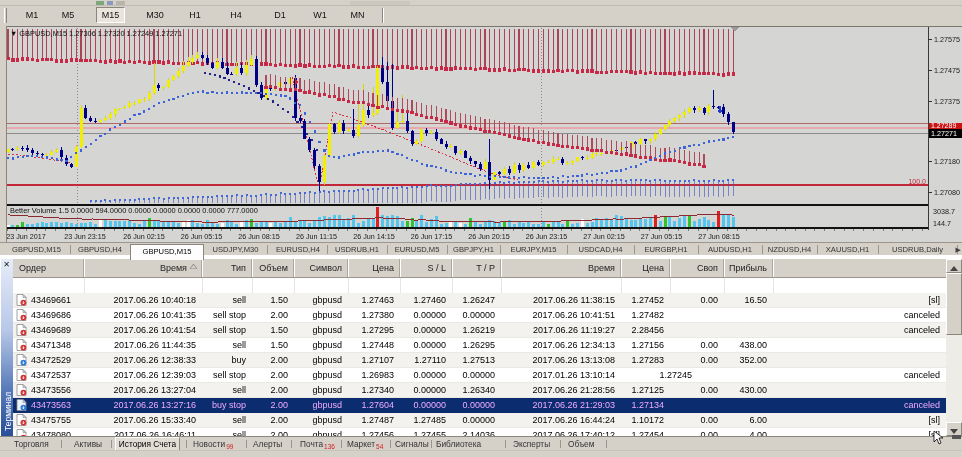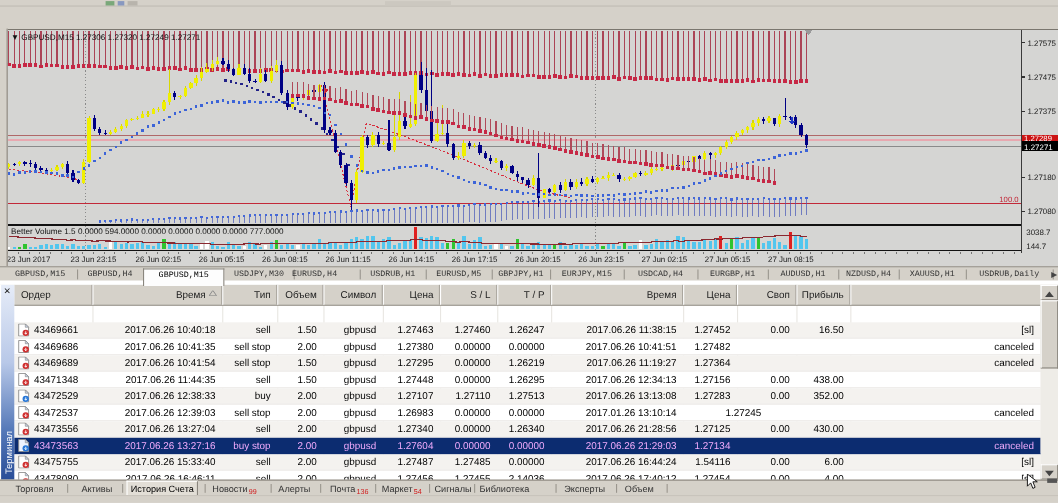--- a/index.html
+++ b/index.html
@@ -12,21 +12,21 @@
 .tfb { top:1px; height:16px; font-size:9px; color:#111; text-align:center; line-height:16px; }
 .tfb.press { background:#e9e5dc; border:1px solid; border-color:#8a867e #fff #fff #8a867e; line-height:15px; }
 .tbsep { left:382px; top:2px; width:2px; height:15px; border-left:1px solid #8a867e; border-right:1px solid #fff; }
 
 #chart { left:0; top:26px; width:962px; height:216px; }
 #chart svg { position:absolute; left:0; top:0; }
 #chartL { left:0; top:26px; width:7px; height:216px; background:#d5d1c9; border-right:1px solid #8a867e; }
 
 #ctabbar { left:0; top:242px; width:962px; height:13px; background:#d5d1c9; border-top:1px solid #9a968e; }
 #ctabwhite { left:0; top:255px; width:962px; height:4px; background:#fff; }
-.ctab { top:1px; height:12px; line-height:12px; text-align:center; font-size:7.6px; color:#333;font-family:Liberation Mono, monospace; }
+.ctab { top:1px; height:12px; line-height:12px; text-align:center; font-size:7.6px; color:#333; }
 .ctab.act { top:1px; height:16px; background:#fdfdfd; border:1px solid #8a867e; border-bottom:none; color:#000; z-index:3; line-height:13px; }
 .csep { top:2px; width:1px; height:9px; background:#9a968e; }
 .carr { right:1px; top:3px; font-size:7px; color:#444; }
 
 #term { left:0; top:259px; width:962px; height:177px; background:#fff; }
 #vstrip { left:1px; top:259px; width:12px; height:177px;
   background:linear-gradient(180deg,#e6ecf8 0%,#b8c8e8 40%,#5478b8 75%,#2a4e98 100%); }
 #vstrip svg { position:absolute; left:0; top:0; }
 #xbtn { left:1px; top:260px; width:11px; height:11px; font-size:8px; color:#222; text-align:center; line-height:10px; }
 #thead { left:13px; top:259px; width:933px; height:19px; background:#d5d1c9; border-bottom:1px solid #9a968e; }
@@ -53,20 +53,33 @@
 #bstatus { left:0; top:450px; width:962px; height:7px; background:#d5d1c9; border-top:1px solid #c8c4bc; }
 .mark { top:1px; height:4px; }
 </style></head>
 <body>
 <div id="root">
   <div id="topsliver">
     <div class="mark" style="left:96px;width:8px;background:#7aa87a"></div>
     <div class="mark" style="left:107px;width:6px;background:#8898c0"></div>
     <div class="mark" style="left:116px;width:9px;background:#b8b4ac"></div>
     <div class="mark" style="left:350px;width:60px;background:#ccc8c0"></div>
+  </div>
+  <div id="toolbar">
+    <div class="grip"></div>
+    <div class="tfb" style="left:22px;width:20px">M1</div>
+      <div class="tfb" style="left:58px;width:20px">M5</div>
+      <div class="tfb press" style="left:96px;width:29px">M15</div>
+      <div class="tfb" style="left:142px;width:26px">M30</div>
+      <div class="tfb" style="left:184px;width:22px">H1</div>
+      <div class="tfb" style="left:225px;width:22px">H4</div>
+      <div class="tfb" style="left:269px;width:22px">D1</div>
+      <div class="tfb" style="left:308px;width:24px">W1</div>
+      <div class="tfb" style="left:346px;width:23px">MN</div>
+    <div class="tbsep"></div>
   </div>
   <div id="chart">
       <svg width="962" height="216" viewBox="0 0 962 216" shape-rendering="crispEdges" text-rendering="optimizeSpeed">
 <rect x="7" y="1" width="955" height="215" fill="#d5d5d3"></rect>
 <rect x="7" y="0" width="955" height="1" fill="#7a766e"></rect>
 <line x1="77.5" y1="2" x2="77.5" y2="201" stroke="#8a8a8a" stroke-width="1" stroke-dasharray="1,2"></line>
 <line x1="541.5" y1="2" x2="541.5" y2="201" stroke="#8a8a8a" stroke-width="1" stroke-dasharray="1,2"></line>
 <path d="M8.0 2.5V31.0M12.9 2.5V32.2M17.7 2.5V32.3M22.6 2.5V31.3M27.5 2.5V31.4M32.3 2.5V31.5M37.2 2.5V32.7M42.1 2.5V31.7M46.9 2.5V31.8M51.8 2.5V31.9M56.7 2.5V33.1M61.5 2.5V33.2M66.4 2.5V33.3M71.3 2.5V32.3M76.1 2.5V32.4M81.0 2.5V32.5M85.9 2.5V32.6M90.7 2.5V32.7M95.6 2.5V32.8M100.5 2.5V34.0M105.3 2.5V34.1M110.2 2.5V33.1M115.1 2.5V34.3M119.9 2.5V33.4M124.8 2.5V34.6M129.7 2.5V33.6M134.5 2.5V34.8M139.4 2.5V33.8M144.3 2.5V35.0M149.1 2.5V35.1M154.0 2.5V34.1M158.9 2.5V34.2M163.7 2.5V35.4M168.6 2.5V34.4M173.5 2.5V35.6M178.3 2.5V35.7M183.2 2.5V35.8M188.1 2.5V34.8M192.9 2.5V36.0M197.8 2.5V35.0M202.7 2.5V36.2M207.5 2.5V35.2M212.4 2.5V36.4M217.3 2.5V35.4M222.1 2.5V35.5M227.0 2.5V36.7M231.9 2.5V36.8M236.7 2.5V36.9M241.6 2.5V35.9M246.5 2.5V36.0M251.3 2.5V36.1M256.2 2.5V37.3M261.1 2.5V36.3M266.0 2.5V36.4M270.8 2.5V36.5M275.7 2.5V37.7M280.6 2.5V36.7M285.4 2.5V37.9M290.3 2.5V38.0M295.2 2.5V38.1M300.0 2.5V37.1M304.9 2.5V38.3M309.8 2.5V37.3M314.6 2.5V38.5M319.5 2.5V38.6M324.4 2.5V38.7M329.2 2.5V37.7M334.1 2.5V38.9M339.0 2.5V38.0M343.8 2.5V39.2M348.7 2.5V39.3M353.6 2.5V38.3M358.4 2.5V39.5M363.3 2.5V39.6M368.2 2.5V39.7M373.0 2.5V38.7M377.9 2.5V38.8M382.8 2.5V38.9M387.6 2.5V40.1M392.5 2.5V39.1M397.4 2.5V40.3M402.2 2.5V39.3M407.1 2.5V39.4M412.0 2.5V40.6M416.8 2.5V39.6M421.7 2.5V40.8M426.6 2.5V40.9M431.4 2.5V39.9M436.3 2.5V41.1M441.2 2.5V40.1M446.0 2.5V41.3M450.9 2.5V41.4M455.8 2.5V40.4M460.6 2.5V40.5M465.5 2.5V40.6M470.4 2.5V40.7M475.2 2.5V41.9M480.1 2.5V40.9M485.0 2.5V41.0M489.8 2.5V42.2M494.7 2.5V42.3M499.6 2.5V42.4M504.4 2.5V41.4M509.3 2.5V42.6M514.2 2.5V42.7M519.0 2.5V41.7M523.9 2.5V41.8M528.8 2.5V43.0M533.6 2.5V43.1M538.5 2.5V43.2M543.4 2.5V43.3M548.2 2.5V43.4M553.1 2.5V43.5M558.0 2.5V42.5M562.8 2.5V43.8M567.7 2.5V42.8M572.6 2.5V42.9M577.4 2.5V44.1M582.3 2.5V43.1M587.2 2.5V43.2M592.0 2.5V43.3M596.9 2.5V44.5M601.8 2.5V44.6M606.6 2.5V44.7M611.5 2.5V43.7M616.4 2.5V43.8M621.2 2.5V43.9M626.1 2.5V44.0M631.0 2.5V44.1M635.8 2.5V45.3M640.7 2.5V44.3M645.6 2.5V45.5M650.4 2.5V44.5M655.3 2.5V45.7M660.2 2.5V45.8M665.0 2.5V45.9M669.9 2.5V46.0M674.8 2.5V46.1M679.6 2.5V45.1M684.5 2.5V46.3M689.4 2.5V45.3M694.2 2.5V45.4M699.1 2.5V45.5M704.0 2.5V45.6M708.8 2.5V45.7M713.7 2.5V45.8M718.6 2.5V47.0M723.4 2.5V47.1M728.3 2.5V46.1M733.2 2.5V46.2" stroke="#ab4456" stroke-width="1.15" fill="none"></path>
 <path d="M6.4 31.0h3.2v3.4h-3.2zM11.3 32.2h3.2v3.4h-3.2zM16.1 32.3h3.2v3.4h-3.2zM21.0 31.3h3.2v3.4h-3.2zM25.9 31.4h3.2v3.4h-3.2zM30.7 31.5h3.2v3.4h-3.2zM35.6 32.7h3.2v3.4h-3.2zM40.5 31.7h3.2v3.4h-3.2zM45.3 31.8h3.2v3.4h-3.2zM50.2 31.9h3.2v3.4h-3.2zM55.1 33.1h3.2v3.4h-3.2zM59.9 33.2h3.2v3.4h-3.2zM64.8 33.3h3.2v3.4h-3.2zM69.7 32.3h3.2v3.4h-3.2zM74.5 32.4h3.2v3.4h-3.2zM79.4 32.5h3.2v3.4h-3.2zM84.3 32.6h3.2v3.4h-3.2zM89.1 32.7h3.2v3.4h-3.2zM94.0 32.8h3.2v3.4h-3.2zM98.9 34.0h3.2v3.4h-3.2zM103.7 34.1h3.2v3.4h-3.2zM108.6 33.1h3.2v3.4h-3.2zM113.5 34.3h3.2v3.4h-3.2zM118.3 33.4h3.2v3.4h-3.2zM123.2 34.6h3.2v3.4h-3.2zM128.1 33.6h3.2v3.4h-3.2zM132.9 34.8h3.2v3.4h-3.2zM137.8 33.8h3.2v3.4h-3.2zM142.7 35.0h3.2v3.4h-3.2zM147.5 35.1h3.2v3.4h-3.2zM152.4 34.1h3.2v3.4h-3.2zM157.3 34.2h3.2v3.4h-3.2zM162.1 35.4h3.2v3.4h-3.2zM167.0 34.4h3.2v3.4h-3.2zM171.9 35.6h3.2v3.4h-3.2zM176.7 35.7h3.2v3.4h-3.2zM181.6 35.8h3.2v3.4h-3.2zM186.5 34.8h3.2v3.4h-3.2zM191.3 36.0h3.2v3.4h-3.2zM196.2 35.0h3.2v3.4h-3.2zM201.1 36.2h3.2v3.4h-3.2zM205.9 35.2h3.2v3.4h-3.2zM210.8 36.4h3.2v3.4h-3.2zM215.7 35.4h3.2v3.4h-3.2zM220.5 35.5h3.2v3.4h-3.2zM225.4 36.7h3.2v3.4h-3.2zM230.3 36.8h3.2v3.4h-3.2zM235.1 36.9h3.2v3.4h-3.2zM240.0 35.9h3.2v3.4h-3.2zM244.9 36.0h3.2v3.4h-3.2zM249.8 36.1h3.2v3.4h-3.2zM254.6 37.3h3.2v3.4h-3.2zM259.5 36.3h3.2v3.4h-3.2zM264.4 36.4h3.2v3.4h-3.2zM269.2 36.5h3.2v3.4h-3.2zM274.1 37.7h3.2v3.4h-3.2zM279.0 36.7h3.2v3.4h-3.2zM283.8 37.9h3.2v3.4h-3.2zM288.7 38.0h3.2v3.4h-3.2zM293.6 38.1h3.2v3.4h-3.2zM298.4 37.1h3.2v3.4h-3.2zM303.3 38.3h3.2v3.4h-3.2zM308.2 37.3h3.2v3.4h-3.2zM313.0 38.5h3.2v3.4h-3.2zM317.9 38.6h3.2v3.4h-3.2zM322.8 38.7h3.2v3.4h-3.2zM327.6 37.7h3.2v3.4h-3.2zM332.5 38.9h3.2v3.4h-3.2zM337.4 38.0h3.2v3.4h-3.2zM342.2 39.2h3.2v3.4h-3.2zM347.1 39.3h3.2v3.4h-3.2zM352.0 38.3h3.2v3.4h-3.2zM356.8 39.5h3.2v3.4h-3.2zM361.7 39.6h3.2v3.4h-3.2zM366.6 39.7h3.2v3.4h-3.2zM371.4 38.7h3.2v3.4h-3.2zM376.3 38.8h3.2v3.4h-3.2zM381.2 38.9h3.2v3.4h-3.2zM386.0 40.1h3.2v3.4h-3.2zM390.9 39.1h3.2v3.4h-3.2zM395.8 40.3h3.2v3.4h-3.2zM400.6 39.3h3.2v3.4h-3.2zM405.5 39.4h3.2v3.4h-3.2zM410.4 40.6h3.2v3.4h-3.2zM415.2 39.6h3.2v3.4h-3.2zM420.1 40.8h3.2v3.4h-3.2zM425.0 40.9h3.2v3.4h-3.2zM429.8 39.9h3.2v3.4h-3.2zM434.7 41.1h3.2v3.4h-3.2zM439.6 40.1h3.2v3.4h-3.2zM444.4 41.3h3.2v3.4h-3.2zM449.3 41.4h3.2v3.4h-3.2zM454.2 40.4h3.2v3.4h-3.2zM459.0 40.5h3.2v3.4h-3.2zM463.9 40.6h3.2v3.4h-3.2zM468.8 40.7h3.2v3.4h-3.2zM473.6 41.9h3.2v3.4h-3.2zM478.5 40.9h3.2v3.4h-3.2zM483.4 41.0h3.2v3.4h-3.2zM488.2 42.2h3.2v3.4h-3.2zM493.1 42.3h3.2v3.4h-3.2zM498.0 42.4h3.2v3.4h-3.2zM502.8 41.4h3.2v3.4h-3.2zM507.7 42.6h3.2v3.4h-3.2zM512.6 42.7h3.2v3.4h-3.2zM517.4 41.7h3.2v3.4h-3.2zM522.3 41.8h3.2v3.4h-3.2zM527.2 43.0h3.2v3.4h-3.2zM532.0 43.1h3.2v3.4h-3.2zM536.9 43.2h3.2v3.4h-3.2zM541.8 43.3h3.2v3.4h-3.2zM546.6 43.4h3.2v3.4h-3.2zM551.5 43.5h3.2v3.4h-3.2zM556.4 42.5h3.2v3.4h-3.2zM561.2 43.8h3.2v3.4h-3.2zM566.1 42.8h3.2v3.4h-3.2zM571.0 42.9h3.2v3.4h-3.2zM575.8 44.1h3.2v3.4h-3.2zM580.7 43.1h3.2v3.4h-3.2zM585.6 43.2h3.2v3.4h-3.2zM590.4 43.3h3.2v3.4h-3.2zM595.3 44.5h3.2v3.4h-3.2zM600.2 44.6h3.2v3.4h-3.2zM605.0 44.7h3.2v3.4h-3.2zM609.9 43.7h3.2v3.4h-3.2zM614.8 43.8h3.2v3.4h-3.2zM619.6 43.9h3.2v3.4h-3.2zM624.5 44.0h3.2v3.4h-3.2zM629.4 44.1h3.2v3.4h-3.2zM634.2 45.3h3.2v3.4h-3.2zM639.1 44.3h3.2v3.4h-3.2zM644.0 45.5h3.2v3.4h-3.2zM648.8 44.5h3.2v3.4h-3.2zM653.7 45.7h3.2v3.4h-3.2zM658.6 45.8h3.2v3.4h-3.2zM663.4 45.9h3.2v3.4h-3.2zM668.3 46.0h3.2v3.4h-3.2zM673.2 46.1h3.2v3.4h-3.2zM678.0 45.1h3.2v3.4h-3.2zM682.9 46.3h3.2v3.4h-3.2zM687.8 45.3h3.2v3.4h-3.2zM692.6 45.4h3.2v3.4h-3.2zM697.5 45.5h3.2v3.4h-3.2zM702.4 45.6h3.2v3.4h-3.2zM707.2 45.7h3.2v3.4h-3.2zM712.1 45.8h3.2v3.4h-3.2zM717.0 47.0h3.2v3.4h-3.2zM721.8 47.1h3.2v3.4h-3.2zM726.7 46.1h3.2v3.4h-3.2zM731.6 46.2h3.2v3.4h-3.2z" fill="#c62845"></path>
 <path d="M731 1h8l-4 5z" fill="#9a9a9a"></path>
@@ -427,21 +440,21 @@
     </div>
   <div id="chartL"></div>
   <div id="ctabbar">
       <div class="ctab" style="left:3px;width:67px">GBPUSD,M15</div>
       <div class="csep" style="left:70px"></div>
       <div class="ctab" style="left:70px;width:60px">GBPUSD,H4</div>
       <div class="csep" style="left:130px"></div>
       <div class="ctab act" style="left:130px;width:74px">GBPUSD,M15</div>
       <div class="ctab" style="left:204px;width:63px">USDJPY,M30</div>
       <div class="csep" style="left:267px"></div>
-      <div class="ctab" style="left:256px;width:60px">EURUSD,H4</div>
+      <div class="ctab" style="left:268px;width:60px">EURUSD,H4</div>
       <div class="csep" style="left:327px"></div>
       <div class="ctab" style="left:327px;width:60px">USDRUB,H1</div>
       <div class="csep" style="left:387px"></div>
       <div class="ctab" style="left:387px;width:60px">EURUSD,M5</div>
       <div class="csep" style="left:447px"></div>
       <div class="ctab" style="left:447px;width:53px">GBPJPY,H1</div>
       <div class="csep" style="left:500px"></div>
       <div class="ctab" style="left:500px;width:67px">EURJPY,M15</div>
       <div class="csep" style="left:567px"></div>
       <div class="ctab" style="left:567px;width:67px">USDCAD,H4</div>
@@ -529,21 +542,21 @@
         <span class="onum">43469689</span>
       </div>
       <div class="cr" style="left:71px;width:112px">2017.06.26 10:41:54</div>
       <div class="cr" style="left:189px;width:44px">sell stop</div>
       <div class="cr" style="left:239px;width:36px">1.50</div>
       <div class="cr" style="left:281px;width:48px">gbpusd</div>
       <div class="cr" style="left:335px;width:46px">1.27295</div>
       <div class="cr" style="left:387px;width:46px">0.00000</div>
       <div class="cr" style="left:439px;width:43px">1.26219</div>
       <div class="cr" style="left:488px;width:114px">2017.06.26 11:19:27</div>
-      <div class="cr" style="left:608px;width:43px">1.27364</div>
+      <div class="cr" style="left:608px;width:43px">2.28456</div>
       <div class="cr" style="left:760px;width:167px">canceled</div>
     </div>
     <div class="trow" style="top:338px">
       <div class="c0" style="left:0;width:71px">
         <span class="ic"><svg width="11" height="12" viewBox="0 0 11 12">
             <path d="M1 0.5h6l3 3v8h-9z" fill="#fff" stroke="#8a8a8a" stroke-width="0.8"></path>
             <path d="M7 0.5l3 3h-3z" fill="#c8d4e8" stroke="#8a8a8a" stroke-width="0.6"></path>
             <circle cx="7.4" cy="8.6" r="2.9" fill="#d03030"></circle>
             <path d="M7.4 7.2v2.6m0 0l-1.1-1.2m1.1 1.2l1.1-1.2" stroke="#fff" stroke-width="0.8" fill="none"></path>
           </svg></span>
@@ -658,21 +671,21 @@
         <span class="onum">43475755</span>
       </div>
       <div class="cr" style="left:71px;width:112px">2017.06.26 15:33:40</div>
       <div class="cr" style="left:189px;width:44px">sell</div>
       <div class="cr" style="left:239px;width:36px">2.00</div>
       <div class="cr" style="left:281px;width:48px">gbpusd</div>
       <div class="cr" style="left:335px;width:46px">1.27487</div>
       <div class="cr" style="left:387px;width:46px">1.27485</div>
       <div class="cr" style="left:439px;width:43px">0.00000</div>
       <div class="cr" style="left:488px;width:114px">2017.06.26 16:44:24</div>
-      <div class="cr" style="left:608px;width:43px">1.54116</div>
+      <div class="cr" style="left:608px;width:43px">1.10172</div>
       <div class="cr" style="left:657px;width:48px">0.00</div>
       <div class="cr" style="left:711px;width:43px">6.00</div>
       <div class="cr" style="left:760px;width:167px">[sl]</div>
     </div>
     <div class="trow" style="top:428px">
       <div class="c0" style="left:0;width:71px">
         <span class="ic"><svg width="11" height="12" viewBox="0 0 11 12">
             <path d="M1 0.5h6l3 3v8h-9z" fill="#fff" stroke="#8a8a8a" stroke-width="0.8"></path>
             <path d="M7 0.5l3 3h-3z" fill="#c8d4e8" stroke="#8a8a8a" stroke-width="0.6"></path>
             <circle cx="7.4" cy="8.6" r="2.9" fill="#d03030"></circle>

